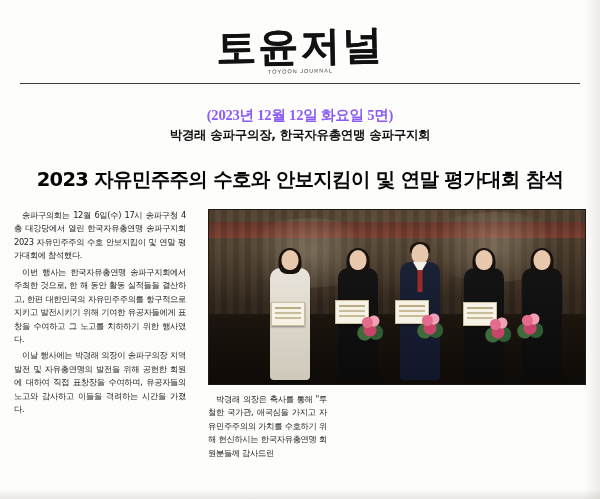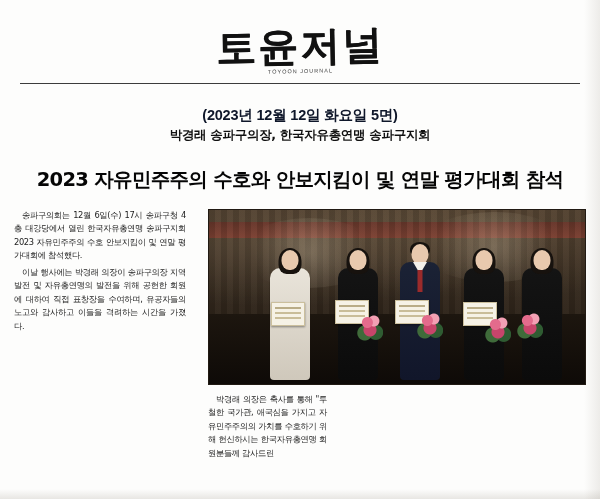--- a/index.html
+++ b/index.html
@@ -52,24 +52,24 @@
   .masthead-rule {
     width: 560px;
     margin: 6px auto 0 auto;
     border-top: 1.2px solid #1a1a1a;
     opacity: 0.85;
   }
 
   
   .issue-line {
     text-align: center;
-    font-family: Liberation Sans, sans-serif;
+    font-family: Liberation Serif, serif;
     font-size: 14.5px;
     font-weight: bold;
-    color: #0f172a;
+    color: #8b5cf6;
     margin-top: 20px;
     letter-spacing: -0.2px;
   }
   .kicker {
     text-align: center;
     font-family: "DejaVu Sans", sans-serif;
     font-size: 12.5px;
     font-weight: bold;
     color: #111;
     margin-top: 2px;
@@ -236,20 +236,21 @@
 
   <div class="issue-line">(2023년 12월 12일 화요일 5면)</div>
 
   <div class="kicker">박경래 송파구의장, 한국자유총연맹 송파구지회</div>
   <div class="headline">2023 자유민주주의 수호와 안보지킴이 및 연말 평가대회 참석</div>
 
   <div class="body-area">
 
     <div class="col col-left">
       <p>송파구의회는 12월 6일(수) 17시 송파구청 4층 대강당에서 열린 한국자유총연맹 송파구지회 2023 자유민주주의 수호 안보지킴이 및 연말 평가대회에 참석했다.</p>
+      <p>이번 행사는 한국자유총연맹 송파구지회에서 주최한 것으로, 한 해 동안 활동 실적들을 결산하고, 한편 대한민국의 자유민주주의를 항구적으로 지키고 발전시키기 위해 기여한 유공자들에게 표창을 수여하고 그 노고를 치하하기 위한 행사였다.</p>
       <p>이날 행사에는 박경래 의장이 송파구의장 지역 발전 및 자유총연맹의 발전을 위해 공헌한 회원에 대하여 직접 표창장을 수여하며, 유공자들의 노고와 감사하고 이들을 격려하는 시간을 가졌다.</p>
     </div>
 
     <div class="right-stack">
 
       <div class="photo">
         <div class="stage-wall"></div>
         <div class="banner-strip"></div>
         <div class="stage-curtain"></div>
         <div class="stage-floor"></div>

